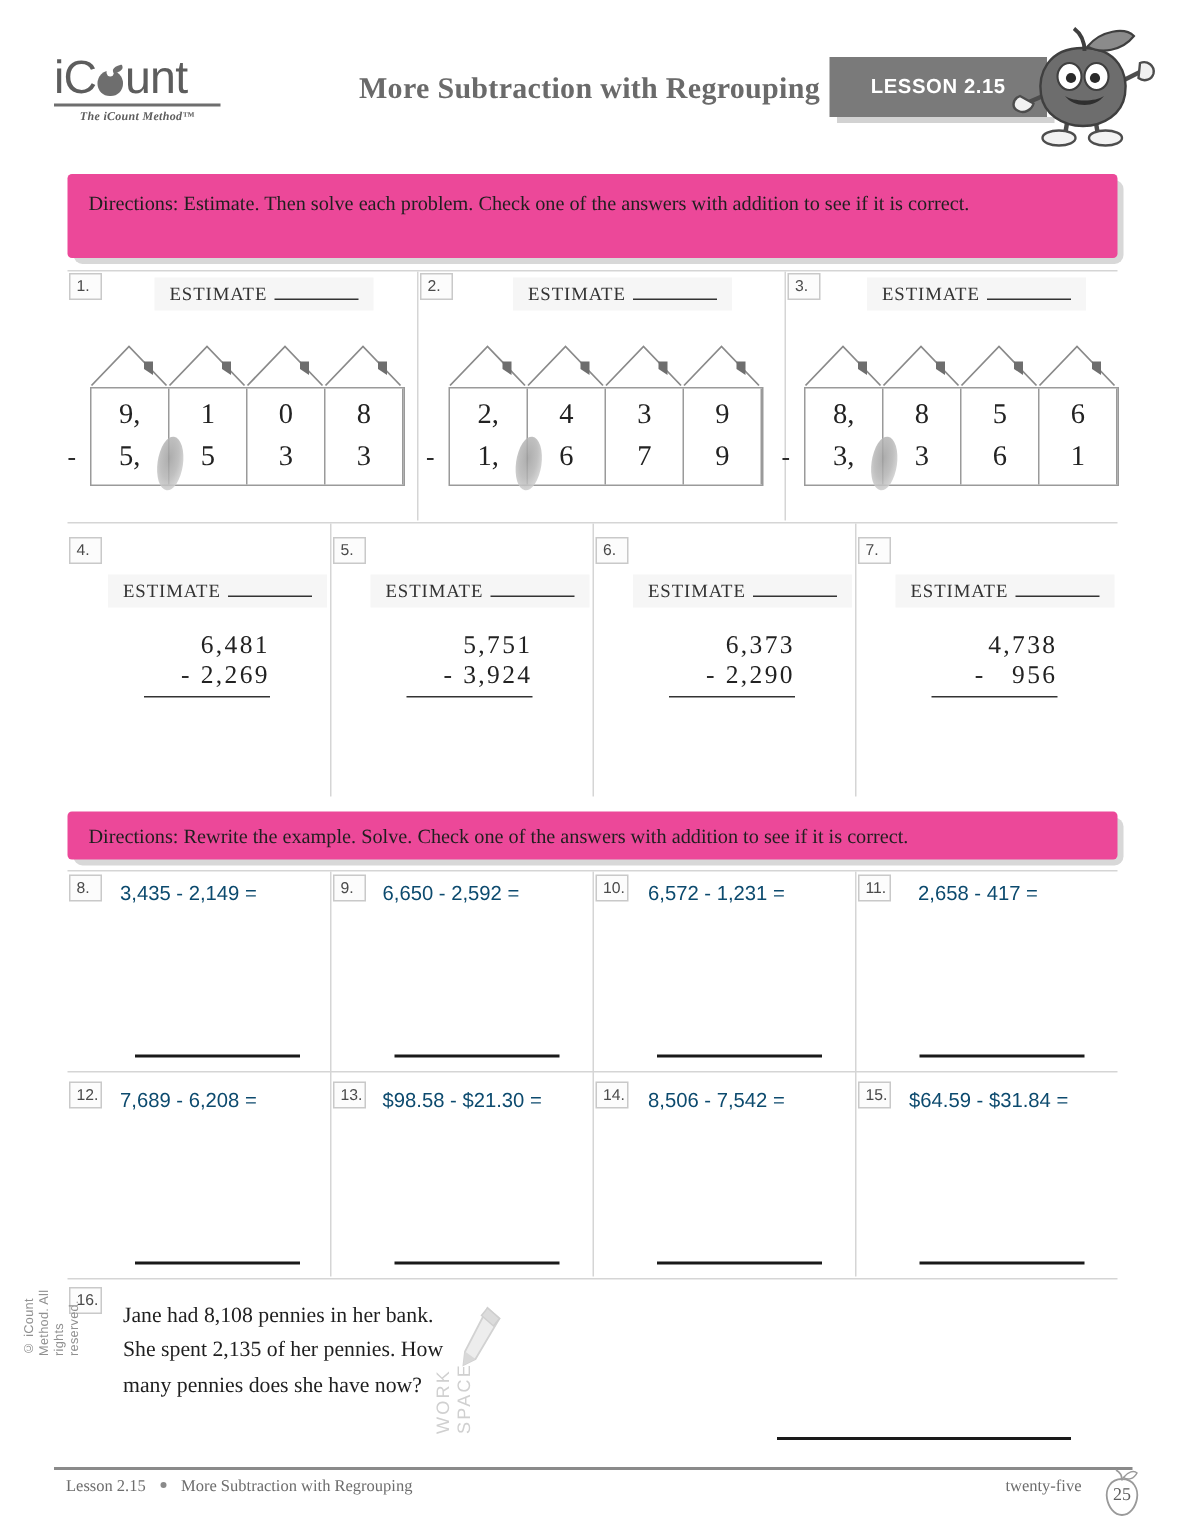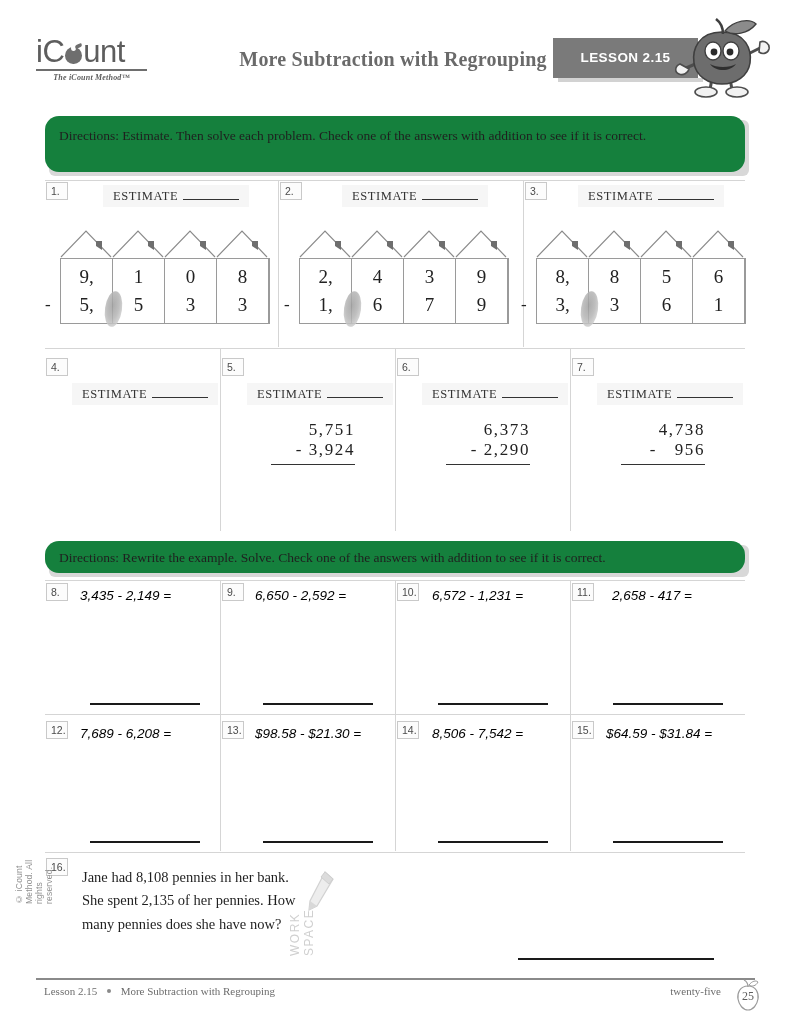--- a/index.html
+++ b/index.html
@@ -28,21 +28,21 @@
     font-family:"Liberation Serif",serif;font-weight:bold;font-size:20px;color:#6a6a6a;letter-spacing:.2px;}
 
   .lesson-badge{position:absolute;left:553px;top:38px;width:145px;height:40px;background:#7a7a7a;}
   .lesson-badge span{display:block;font-family:"Liberation Sans",sans-serif;font-weight:bold;font-size:13.5px;color:#ffffff;letter-spacing:.4px;text-align:center;line-height:40px;}
   .badge-shadow{position:absolute;left:558px;top:78px;width:145px;height:4px;background:#d2d2d2;}
 
   
   .mascot{position:absolute;left:668px;top:18px;width:110px;height:82px;}
 
   
-  .dirbar{position:absolute;background:#15803d;border-radius:14px;box-sizing:border-box;padding:10px 14px;
+  .dirbar{position:absolute;background:#ec4899;border-radius:3px;box-sizing:border-box;padding:10px 14px;
     font-family:"Liberation Serif",serif;font-size:13.5px;color:#1f1f1f;line-height:1.55;}
   .dirbar-shadow{position:absolute;background:#d8d8d8;border-radius:6px;}
   #dirbar1{left:45px;top:116px;width:700px;height:56px;}
   #dirbar1s{left:49px;top:120px;width:700px;height:56px;}
   #dirbar2{left:45px;top:541px;width:700px;height:32px;padding-top:7px;}
   #dirbar2s{left:49px;top:545px;width:700px;height:32px;}
   .qnum{position:absolute;box-sizing:border-box;border:1px solid #c9c9c9;background:#fcfcfc;
     font-family:"Liberation Sans",sans-serif;font-size:10.5px;color:#4a4a4a;
     padding:2px 0 0 4px;width:22px;height:18px;line-height:13px;}
   .vrule{position:absolute;width:1px;background:#d5d5d5;}
@@ -65,21 +65,21 @@
     background:radial-gradient(ellipse at 45% 40%, #9e9e9e 0%, #b4b4b4 45%, #cfcfcf 75%, #e6e6e6 100%);
     opacity:.85;transform:rotate(8deg);}
 
   
   .vsum{position:absolute;font-family:"Liberation Serif",serif;font-size:17px;color:#222;letter-spacing:1.6px;}
   .vsum .r1{display:block;text-align:right;}
   .vsum .r2{display:block;text-align:right;}
   .vsum .bar{display:block;height:1.3px;background:#333;margin-top:4px;}
 
   
-  .hprob{position:absolute;font-family:"Liberation Sans",sans-serif;font-size:13.5px;color:#000000;white-space:nowrap;font-style:italic;}
+  .hprob{position:absolute;font-family:"Liberation Sans",sans-serif;font-size:13.5px;color:#0c4a6e;white-space:nowrap;}
   .ansline{position:absolute;height:1.6px;background:#1a1a1a;}
 
   
   .wordtext{position:absolute;font-family:"Liberation Serif",serif;font-size:14.5px;color:#1f1f1f;line-height:1.62;width:225px;}
   .workspace{position:absolute;font-family:"Liberation Sans",sans-serif;font-size:12px;color:#d0d0d0;
     letter-spacing:1.5px;writing-mode:vertical-rl;transform:rotate(180deg);}
   .pencil{position:absolute;width:34px;height:44px;}
 
   
   .footrule{position:absolute;left:36px;top:978px;width:719px;height:1.6px;background:#8a8a8a;}
@@ -285,20 +285,25 @@
   </div>
 
   <div class="vrule" style="left:220px;top:349px;height:182px;"></div>
   <div class="vrule" style="left:395px;top:349px;height:182px;"></div>
   <div class="vrule" style="left:570px;top:349px;height:182px;"></div>
 
   <div class="qnum" style="left:46px;top:358px;">4.</div>
   <div class="estimate" style="left:72px;top:383px;">
     <span>ESTIMATE</span><u></u>
   </div>
+  <div class="vsum" style="left:96px;top:420px;width:84px;">
+    <span class="r1">6,481</span>
+    <span class="r2"><span>-</span> <span>2,269</span></span>
+    <span class="bar"></span>
+  </div>
 
   <div class="qnum" style="left:222px;top:358px;">5.</div>
   <div class="estimate" style="left:247px;top:383px;">
     <span>ESTIMATE</span><u></u>
   </div>
   <div class="vsum" style="left:271px;top:420px;width:84px;">
     <span class="r1">5,751</span>
     <span class="r2"><span>-</span> <span>3,924</span></span>
     <span class="bar"></span>
   </div>

